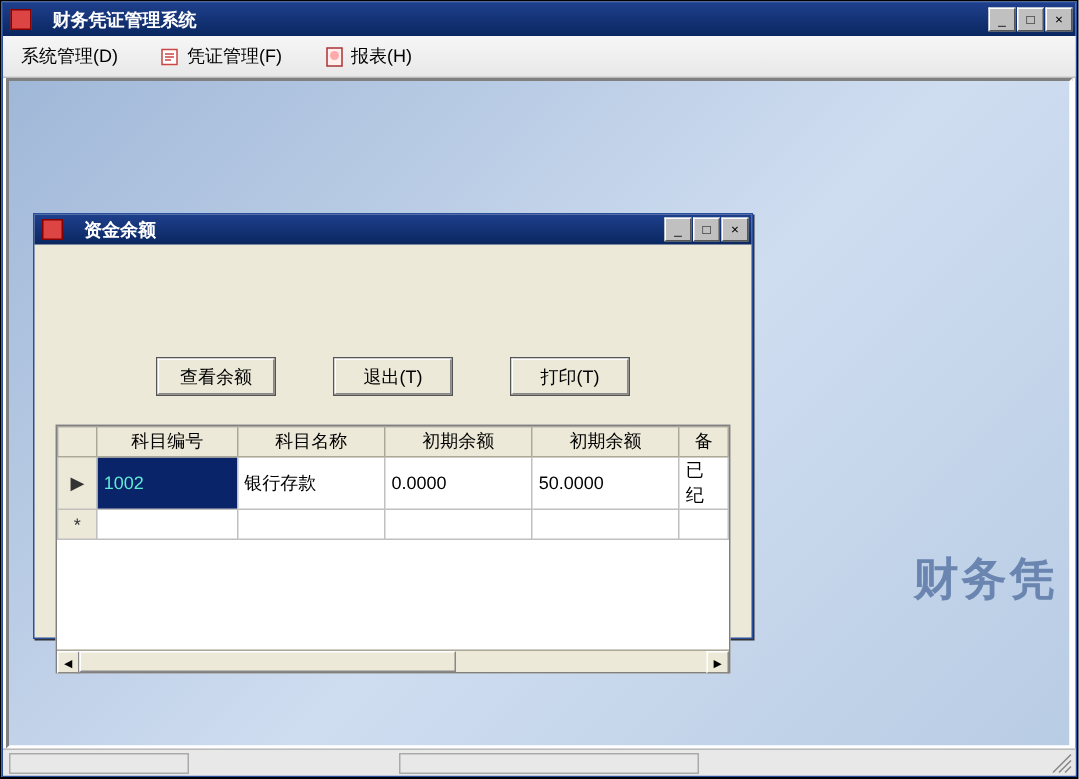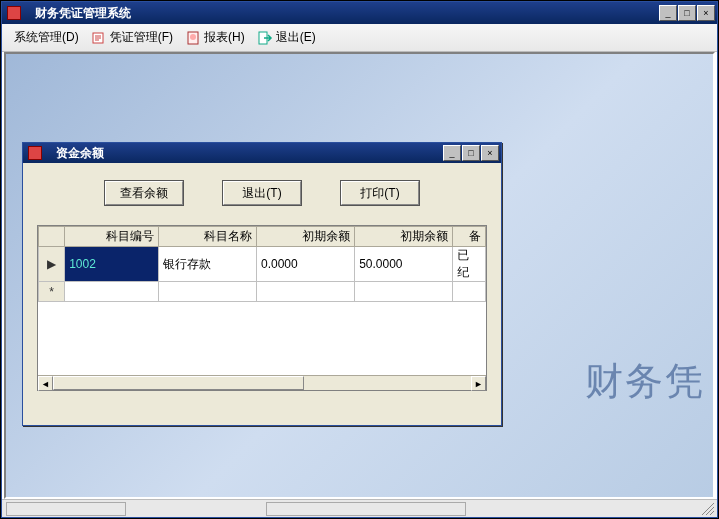--- a/index.html
+++ b/index.html
@@ -6,45 +6,45 @@
 body { width: 719px; height: 519px; overflow: hidden; background: #000; }
 
 .main-window { width: 717px; height: 517px; position: absolute; top: 1px; left: 1px; border: 1px solid #2a4f9e; background: #fff; }
 
 .titlebar { height: 22px; background: linear-gradient(to bottom, #1e3f8c, #0a2760); display: flex; align-items: center; padding: 0 2px; }
 .titlebar .app-icon { width: 14px; height: 14px; margin: 0 3px; background: #d44; border: 1px solid #800; }
 .titlebar .title { color: #fff; font-size: 12px; font-weight: bold; flex: 1; margin-left: 11px; }
 .win-controls { display: flex; gap: 1px; }
 .win-btn { width: 18px; height: 16px; background: #c0c0c0; border: 1px solid #fff; border-right-color: #555; border-bottom-color: #555; font-size: 9px; display: flex; align-items: center; justify-content: center; cursor: pointer; }
 
-.menubar { height: 28px; background: linear-gradient(to bottom, #f6f6f6, #e8e8e8); border-bottom: 1px solid #bbb; display: flex; align-items: center; padding: 0 6px; gap: 0; }
+.menubar { height: 28px; background: linear-gradient(to bottom, #f6f6f6, #e8e8e8); border-bottom: 1px solid #bbb; display: flex; align-items: center; padding: 0 6px; gap: 15px; }
 .menu-item { font-size: 12px; padding: 3px 6px; display: flex; align-items: center; gap: 3px; cursor: pointer; }
 .menu-icon { width: 16px; height: 16px; display: inline-flex; align-items: center; justify-content: center; }
 .menu-icon svg { width: 16px; height: 16px; }
 
 .mdi-client { position: absolute; top: 50px; left: 2px; right: 2px; bottom: 18px; background: linear-gradient(135deg, #a0b8d8 0%, #cfddf0 55%, #b8cce4 100%); border: 2px solid #808080; border-right-color: #fff; border-bottom-color: #fff; overflow: hidden; }
 
-.watermark { position: absolute; right: 8px; bottom: 90px; font-size: 38px; color: #6a85af; font-weight: normal; letter-spacing: 2px; }
+.watermark { position: absolute; right: 8px; bottom: 90px; font-size: 30px; color: #6a85af; font-weight: bold; letter-spacing: 2px; }
 
 .statusbar { position: absolute; bottom: 0; left: 0; right: 0; height: 18px; background: #e8e8e8; border-top: 1px solid #bbb; display: flex; align-items: center; }
 .status-cell { height: 14px; border: 1px solid #aaa; margin-left: 4px; }
 .status-cell.w1 { width: 120px; }
 .status-cell.w2 { width: 200px; margin-left: 140px; }
 .status-grip { margin-left: auto; width: 14px; height: 14px; margin-right: 2px; }
 
 .dialog { position: absolute; top: 88px; left: 16px; width: 480px; height: 284px; border: 1px solid #2a4f9e; background: #ece9d8; box-shadow: 1px 1px 0 #333; }
 .dialog .titlebar { height: 20px; }
-.dialog-body { padding: 18px 14px 10px; position: relative; height: calc(100% - 20px); }
+.dialog-body { padding: 32px 14px 10px; position: relative; height: calc(100% - 20px); margin-top: 44px; }
 
 .btn-row { display: flex; gap: 40px; justify-content: center; margin-bottom: 20px; }
 .btn { min-width: 78px; height: 24px; background: #ece9d8; border: 1px solid #888; border-top-color: #fff; border-left-color: #fff; box-shadow: 0 0 0 1px #555; font-size: 12px; cursor: pointer; padding: 0 10px; }
 
 .grid-wrap { border: 1px solid #808080; background: #fff; height: 166px; position: relative; }
 .grid-table { border-collapse: collapse; width: 100%; font-size: 12px; }
-.grid-table th { background: #ece9d8; border: 1px solid #aca899; height: 20px; text-align: right; padding: 0 4px; font-weight: normal; }
+.grid-table th { background: #ece9d8; border: 1px solid #aca899; height: 20px; text-align: center; padding: 0 4px; font-weight: normal; }
 .grid-table td { border: 1px solid #c0c0c0; height: 20px; padding: 0 4px; }
 .row-header { width: 24px; background: #ece9d8 !important; text-align: center; color: #333; }
 .col-id { width: 86px; }
 .col-name { width: 90px; }
 .col-open { width: 90px; }
 .col-debit { width: 90px; }
 .col-tail { width: 30px; }
 .selected-cell { background: #0a246a; color: #5eead4; }
 
 .hscroll { position: absolute; bottom: 0; left: 0; right: 0; height: 15px; background: #ece9d8; border-top: 1px solid #aca899; display: flex; }
@@ -80,29 +80,20 @@
       <span>凭证管理(F)</span>
     </div>
     <div class="menu-item">
       <span class="menu-icon">
           <svg viewBox="0 0 16 16">
             <rect x="3" y="2" width="10" height="12" fill="#fee" stroke="#a33"></rect>
             <circle cx="8" cy="7" r="3" fill="#faa"></circle>
           </svg>
         </span>
       <span>报表(H)</span>
-    </div>
-    <div class="menu-item">
-      <span class="menu-icon">
-          <svg viewBox="0 0 16 16">
-            <rect x="2" y="2" width="8" height="12" fill="#fff" stroke="#1a8"></rect>
-            <path d="M7 8 L14 8 M11 5 L14 8 L11 11" stroke="#1a8" fill="none" stroke-width="1.5"></path>
-          </svg>
-        </span>
-      <span>退出(E)</span>
     </div>
   </div>
 
   <div class="mdi-client">
     <div class="watermark">财务凭</div>
 
     <div class="dialog">
       <div class="titlebar">
         <div class="app-icon"></div>
         <div class="title">资金余额</div>

